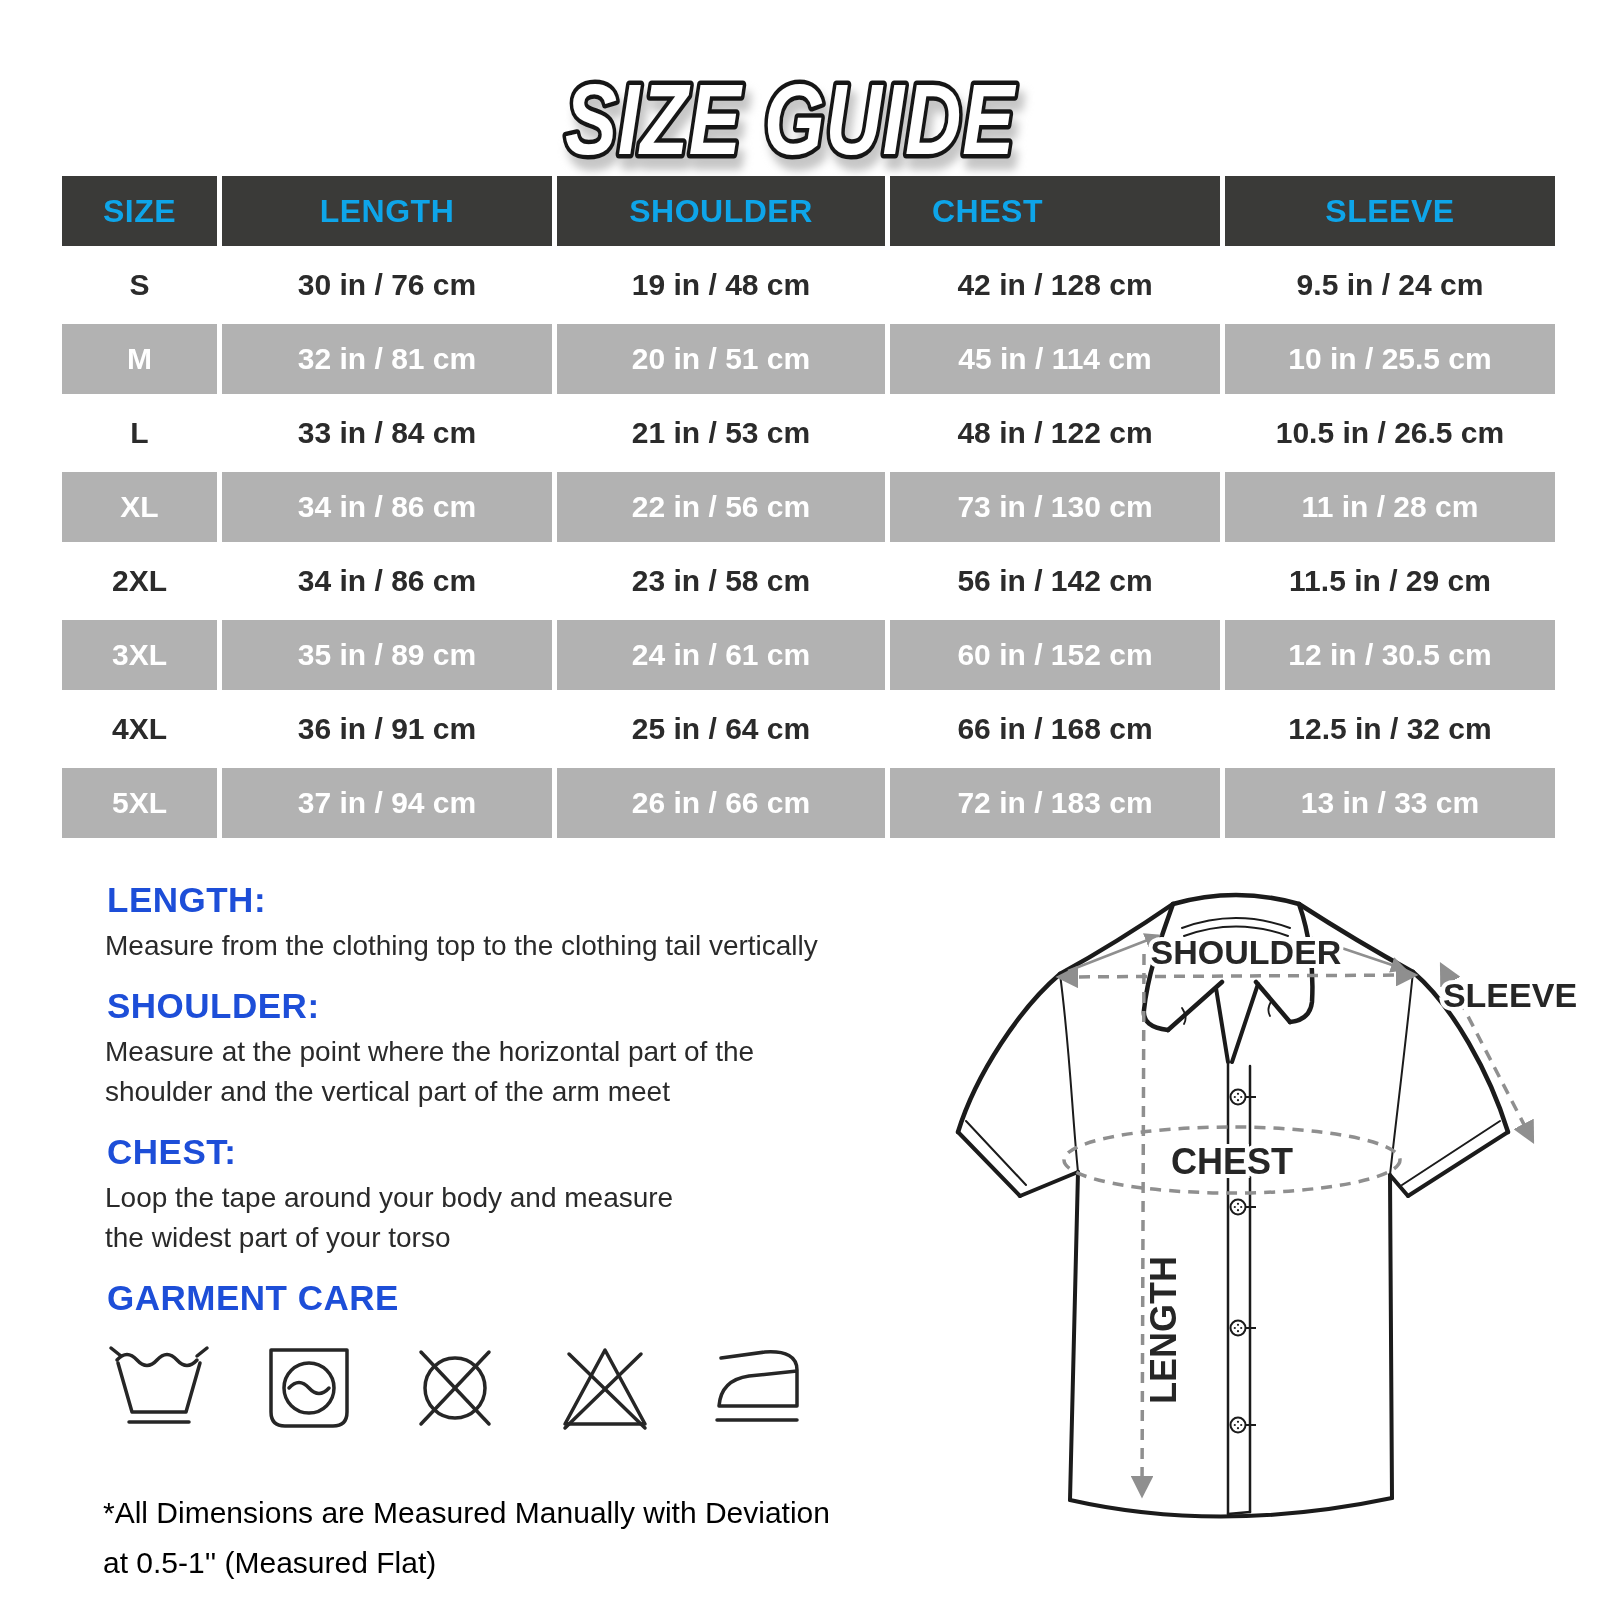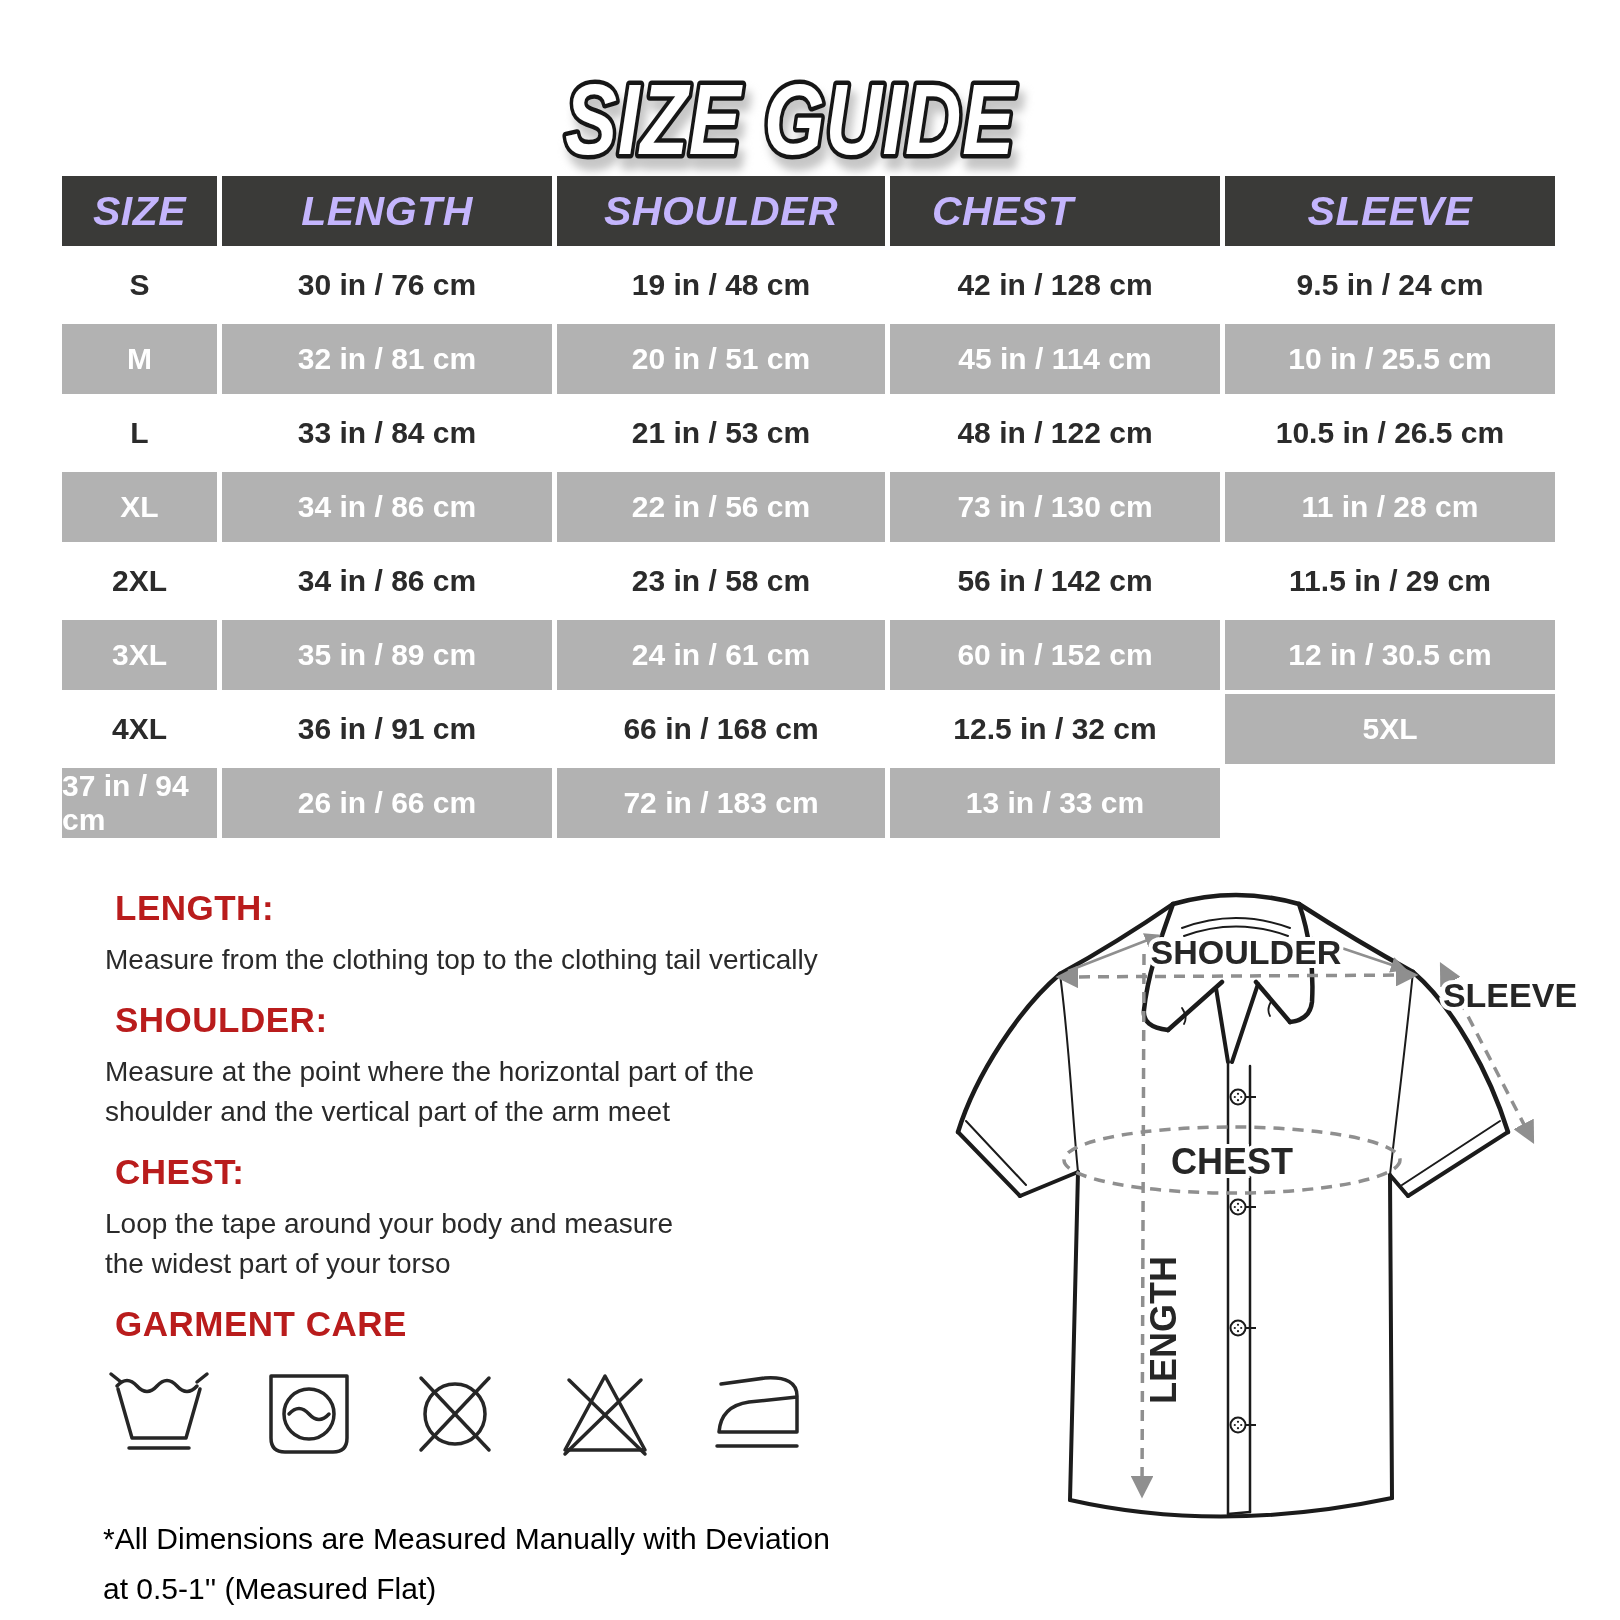--- a/index.html
+++ b/index.html
@@ -21,35 +21,35 @@
   .title-main{fill:#ffffff;stroke:#161616;stroke-width:9;stroke-linejoin:round;paint-order:stroke fill;}
   
   .size-table{
     position:absolute;left:62px;top:176px;width:1493px;
     display:grid;
     grid-template-columns:155px 330px 328px 330px 330px;
     column-gap:5px;row-gap:4px;
     grid-auto-rows:70px;
   }
   .hcell{
-    background:#3a3a38;color:#c4b5fd;
+    background:#3a3a38;color:#0ea5e9;
     display:flex;align-items:center;justify-content:center;
-    font-weight:bold;font-size:41px;letter-spacing:.5px;font-style:italic;
+    font-weight:bold;font-size:32px;letter-spacing:.5px;
   }
   .hcell.left{justify-content:flex-start;padding-left:42px;}
   .cell{
     display:flex;align-items:center;justify-content:center;
     font-weight:bold;font-size:30px;
   }
   .cell.white{background:#ffffff;color:#2b2b2b;}
   .cell.gray{background:#b2b2b2;color:#ffffff;}
   
   .info{position:absolute;left:103px;top:876px;width:870px;}
   .info h3{
-    margin:12px;padding:0;font-size:35px;font-weight:bold;color:#b91c1c;
+    margin:4px;padding:0;font-size:35px;font-weight:bold;color:#1d4ed8;
     letter-spacing:.5px;
   }
   .info .para{margin:6px 0 20px 2px;}
   .info .para div{
     font-size:28px;font-weight:normal;color:#2a2a2a;line-height:40px;white-space:nowrap;
   }
   .care-row{display:flex;align-items:flex-end;gap:48px;margin:18px 0 0 2px;height:100px;}
   .care-row svg{display:block;}
   .footnote{margin-top:52px;}
   .footnote div{font-size:30px;color:#000000;line-height:50px;white-space:nowrap;}
@@ -110,20 +110,21 @@
     <div class="cell white">23 in / 58 cm</div>
     <div class="cell white">56 in / 142 cm</div>
     <div class="cell white">11.5 in / 29 cm</div>
     <div class="cell gray">3XL</div>
     <div class="cell gray">35 in / 89 cm</div>
     <div class="cell gray">24 in / 61 cm</div>
     <div class="cell gray">60 in / 152 cm</div>
     <div class="cell gray">12 in / 30.5 cm</div>
     <div class="cell white">4XL</div>
     <div class="cell white">36 in / 91 cm</div>
+    <div class="cell white">25 in / 64 cm</div>
     <div class="cell white">66 in / 168 cm</div>
     <div class="cell white">12.5 in / 32 cm</div>
     <div class="cell gray">5XL</div>
     <div class="cell gray">37 in / 94 cm</div>
     <div class="cell gray">26 in / 66 cm</div>
     <div class="cell gray">72 in / 183 cm</div>
     <div class="cell gray">13 in / 33 cm</div>
   </div>
 
 <div class="info">

